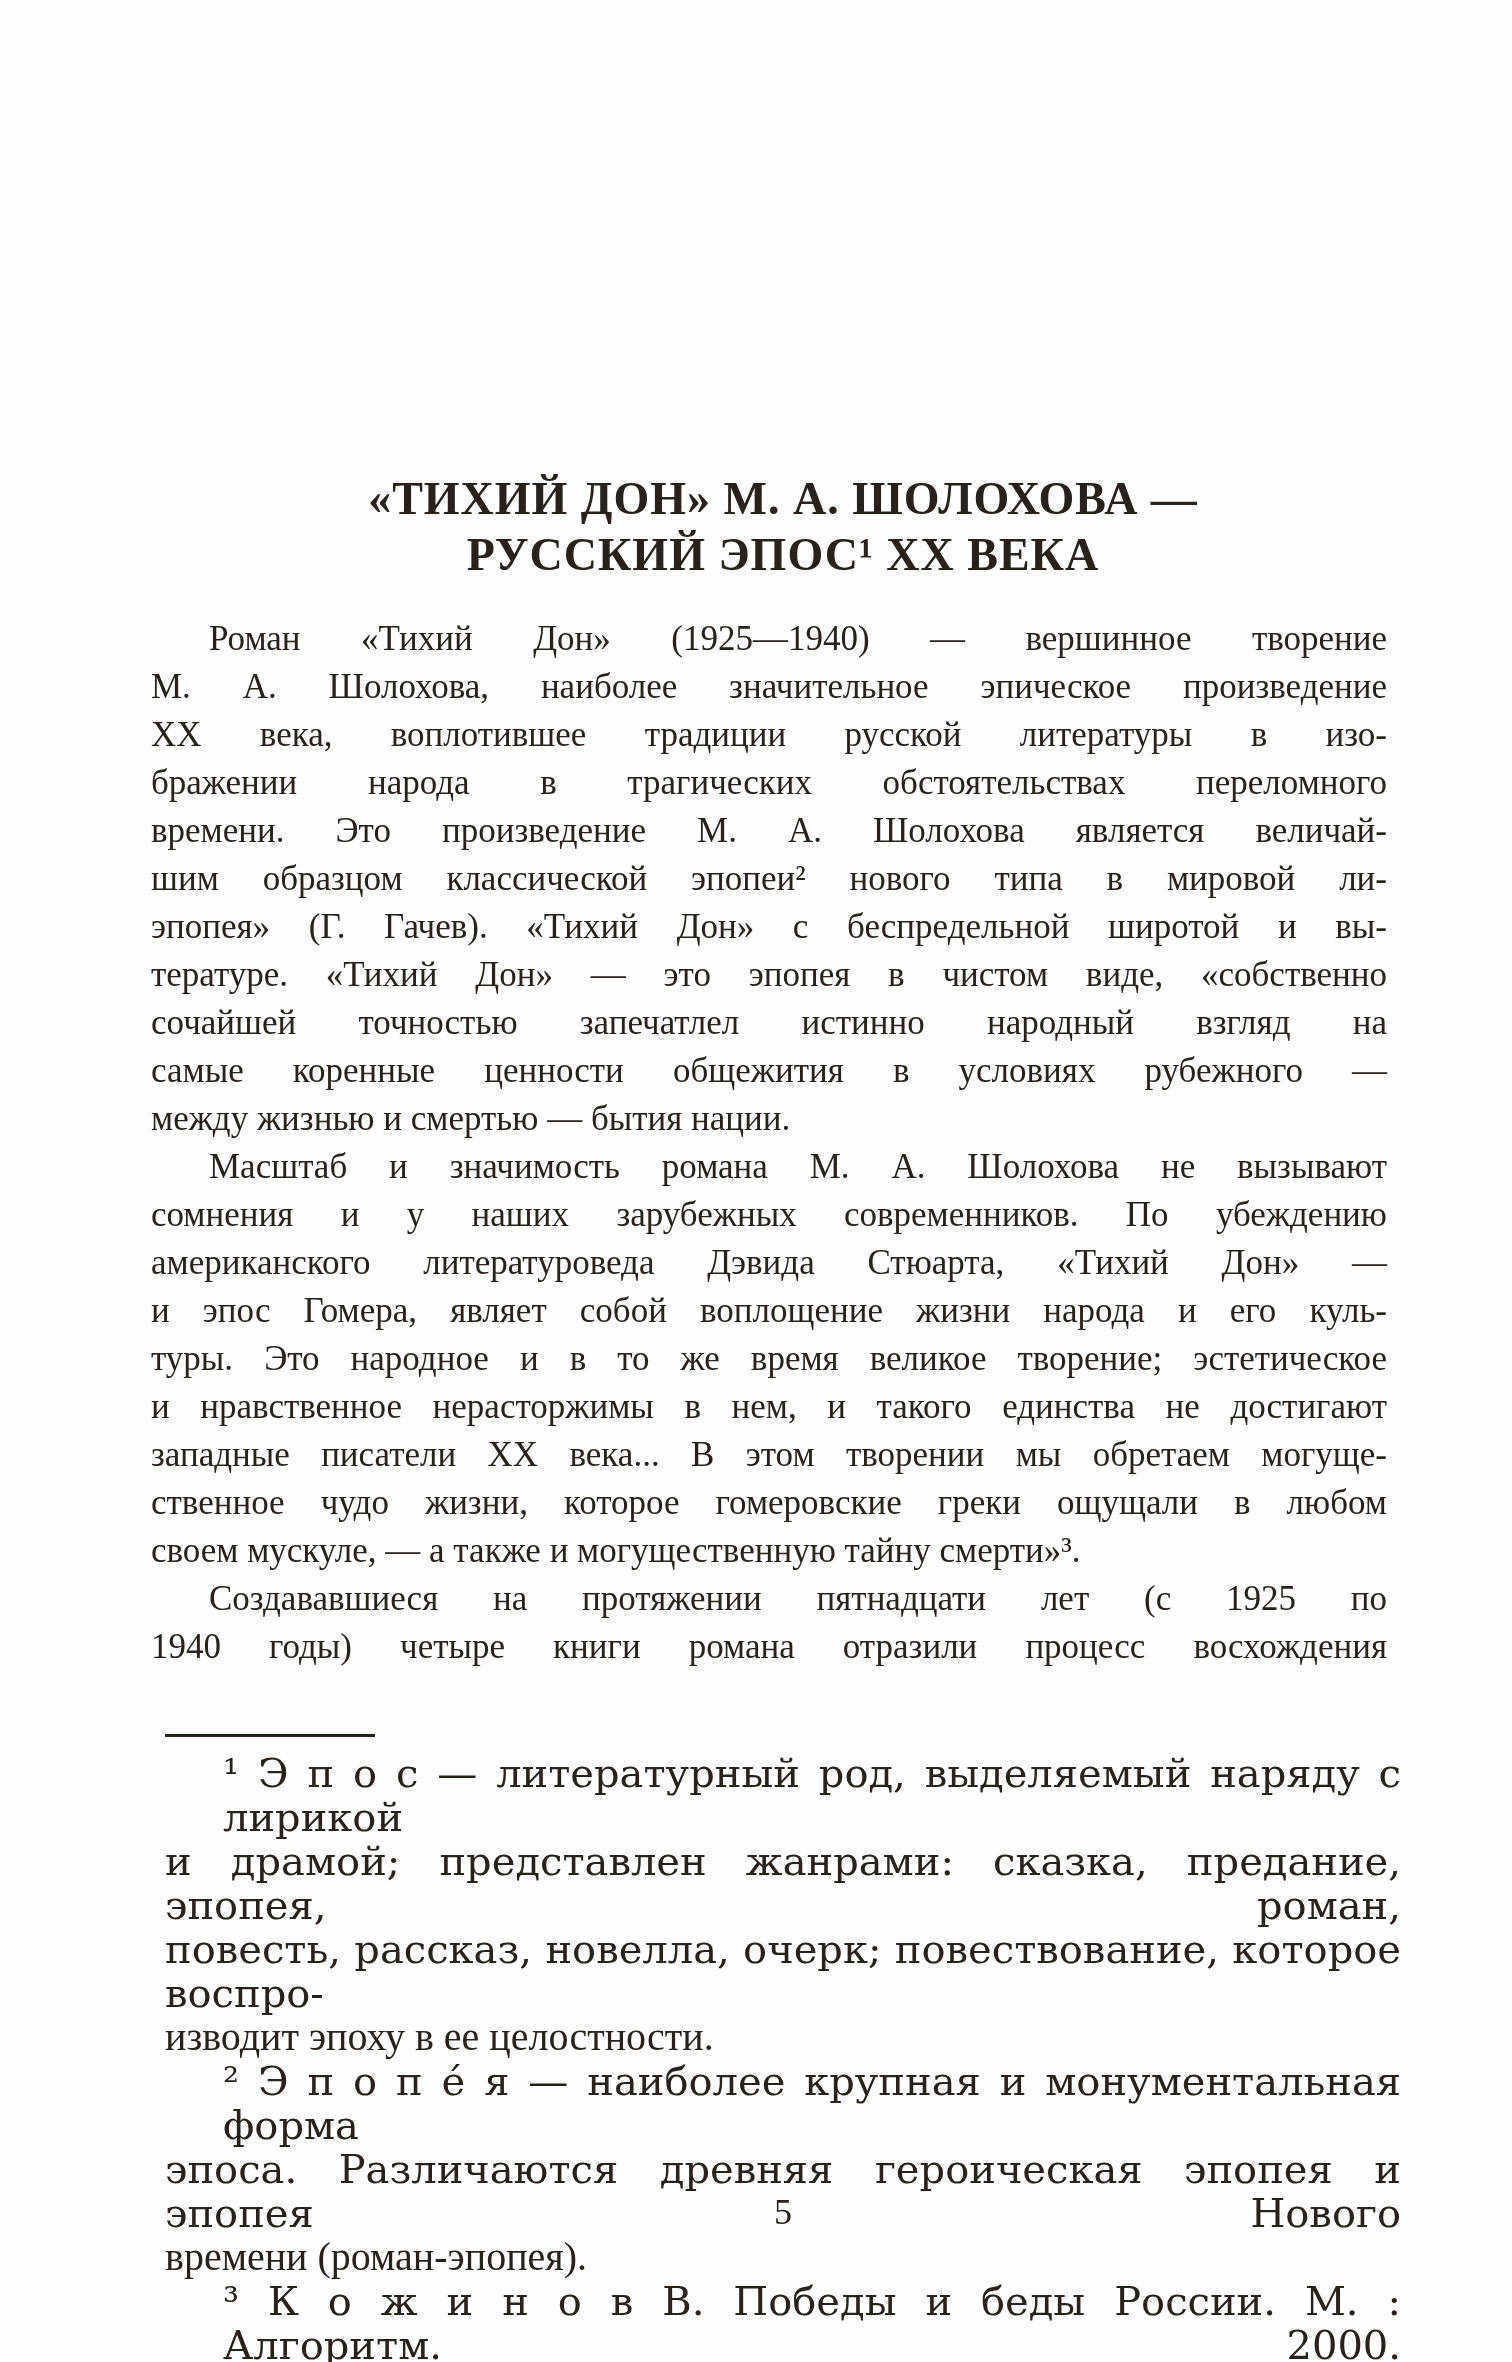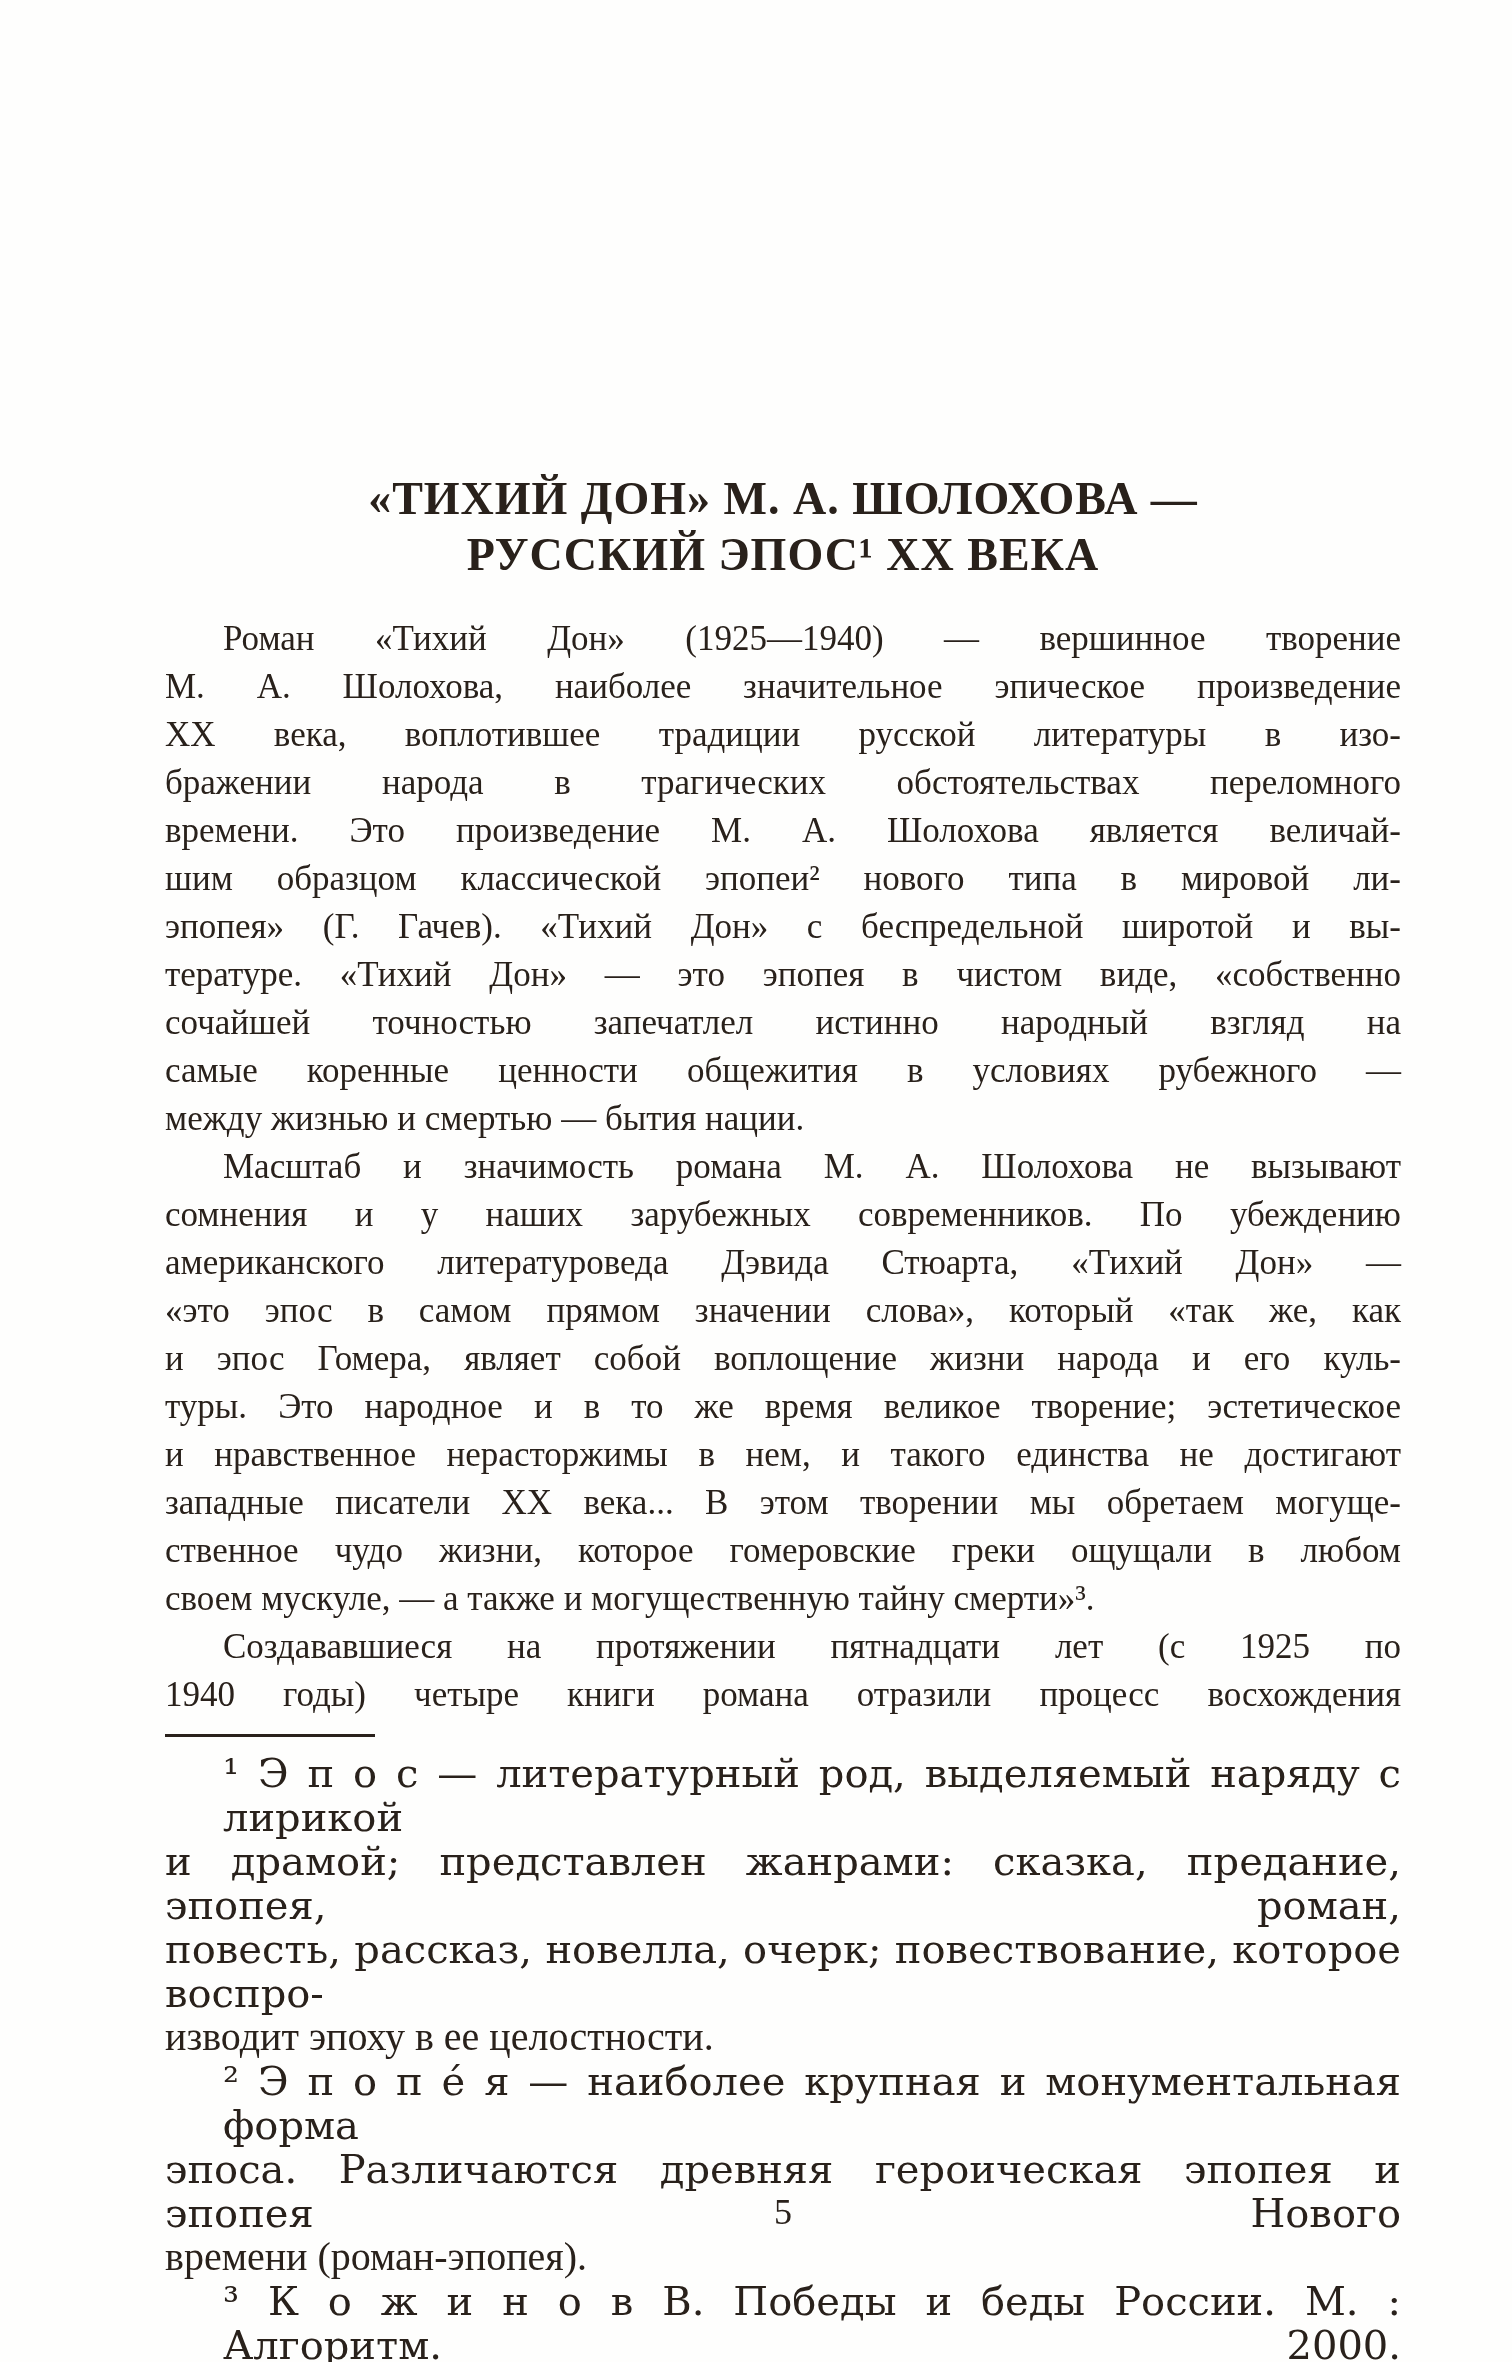--- a/index.html
+++ b/index.html
@@ -23,21 +23,21 @@
     font-weight: bold;
     font-size: 46px;
     line-height: 56px;
     letter-spacing: 1px;
     color: #29211b;
   }
   .title .tl { display: block; }
   .bodytext {
     position: absolute;
     top: 615px;
-    left: 165px;
+    left: 151px;
     width: 1236px;
     font-size: 35px;
     line-height: 48px;
   }
   .para { margin: 0; padding: 0; }
   .ln {
     display: block;
     text-align: justify;
     text-align-last: justify;
     white-space: normal;
@@ -94,21 +94,20 @@
       <span class="ln">тературе. «Тихий Дон» — это эпопея в чистом виде, «собственно</span>
       <span class="ln">сочайшей точностью запечатлел истинно народный взгляд на</span>
       <span class="ln">самые коренные ценности общежития в условиях рубежного —</span>
       <span class="ln last">между жизнью и смертью — бытия нации.</span>
     </p>
 
     <p class="para">
       <span class="ln first">Масштаб и значимость романа М. А. Шолохова не вызывают</span>
       <span class="ln">сомнения и у наших зарубежных современников. По убеждению</span>
       <span class="ln">американского литературоведа Дэвида Стюарта, «Тихий Дон» —</span>
-      <span class="ln">«это эпос в самом прямом значении слова», который «так же, как</span>
       <span class="ln">и эпос Гомера, являет собой воплощение жизни народа и его куль-</span>
       <span class="ln">туры. Это народное и в то же время великое творение; эстетическое</span>
       <span class="ln">и нравственное нерасторжимы в нем, и такого единства не достигают</span>
       <span class="ln">западные писатели XX века... В этом творении мы обретаем могуще-</span>
       <span class="ln">ственное чудо жизни, которое гомеровские греки ощущали в любом</span>
       <span class="ln last">своем мускуле, — а также и могущественную тайну смерти»³.</span>
     </p>
 
     <p class="para">
       <span class="ln first">Создававшиеся на протяжении пятнадцати лет (с 1925 по</span>

